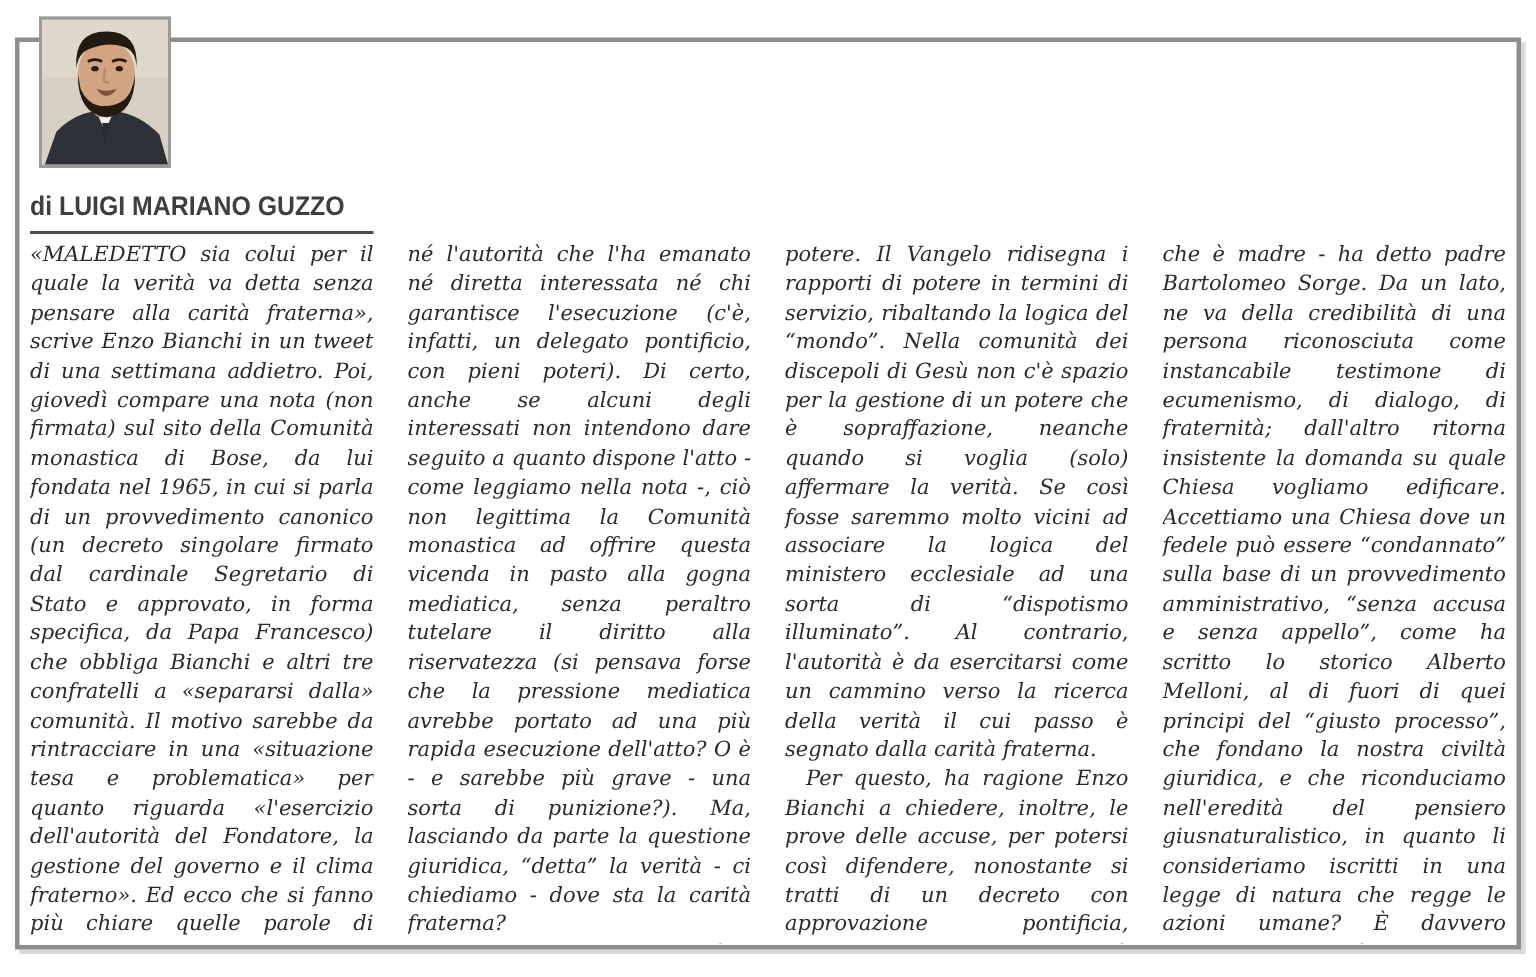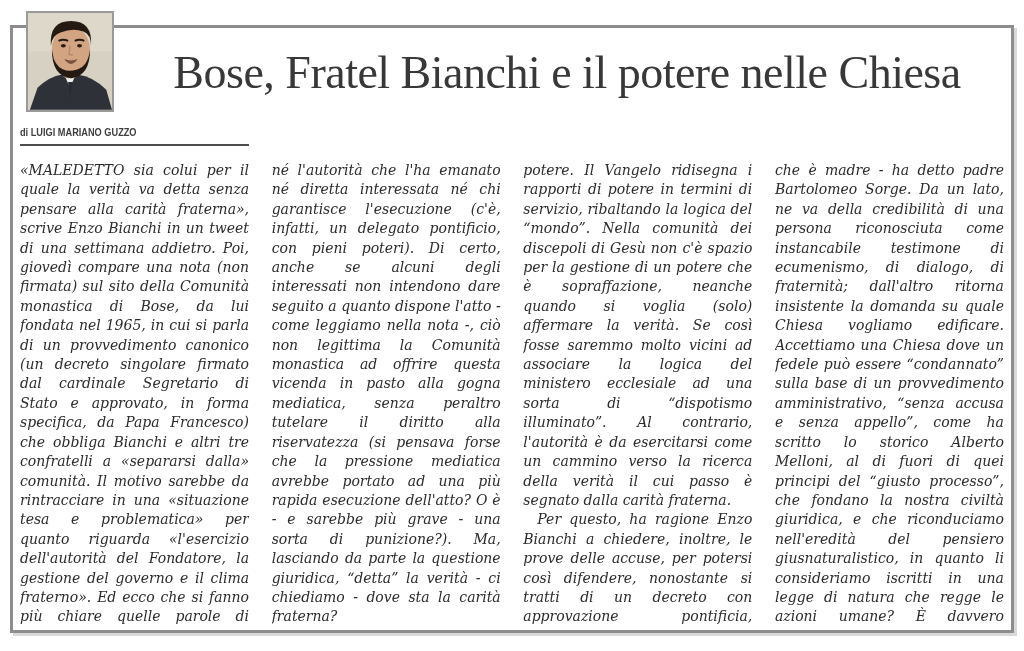--- a/index.html
+++ b/index.html
@@ -33,21 +33,21 @@
   }
   .headline{
     position:absolute;left:122px;top:40px;width:890px;height:64px;
     display:flex;align-items:center;justify-content:center;
     font-family:"Liberation Serif",serif;font-size:46px;font-weight:normal;
     color:var(--headline-text);letter-spacing:-.5px;white-space:nowrap;
     z-index:2;
   }
   .byline{
     position:absolute;left:20px;top:127px;width:229px;
-    font-weight:bold;font-size:10px;color:#3f3f3f;
+    font-weight:bold;font-size:18px;color:#3f3f3f;
     border-bottom:2px solid #4c4c4c;padding-bottom:6px;
   }
   .byline span{display:inline-block;transform:scaleX(.92);transform-origin:left center;letter-spacing:0;}
   .columns{
     position:absolute;left:20px;top:161px;width:984px;height:468px;
     display:flex;justify-content:space-between;
   }
   .col{
     width:229px;height:468px;overflow:hidden;
     font-family:"DejaVu Serif",serif;font-style:italic;
@@ -85,21 +85,20 @@
 
       <ellipse cx="37" cy="34" rx="2.6" ry="1.8" fill="#2b1d12"></ellipse>
       <ellipse cx="54" cy="34" rx="2.6" ry="1.8" fill="#2b1d12"></ellipse>
       <path d="M32 29 Q37 26.5 42 29" stroke="#241a12" stroke-width="2" fill="none"></path>
       <path d="M49 29 Q54 26.5 59 29" stroke="#241a12" stroke-width="2" fill="none"></path>
       <path d="M44 34 L43 43 L47 44" stroke="#b88a68" stroke-width="1.6" fill="none"></path>
     </svg>
   </div>
 
 
-  <h1 class="headline">Bose, Fratel Bianchi e il potere nelle Chiesa</h1>
 
   <div class="byline">
     <span>di LUIGI MARIANO GUZZO</span>
   </div>
 
   <div class="columns">
     <div class="col">
       <p>«MALEDETTO sia colui per il quale la verità va detta senza pensare alla carità fraterna», scrive Enzo Bianchi in un tweet di una settimana addietro. Poi, giovedì compare una nota (non firmata) sul sito della Comunità monastica di Bose, da lui fondata nel 1965, in cui si parla di un provvedimento canonico (un decreto singolare firmato dal cardinale Segretario di Stato e approvato, in forma specifica, da Papa Francesco) che obbliga Bianchi e altri tre confratelli a «separarsi dalla» comunità. Il motivo sarebbe da rintracciare in una «situazione tesa e problematica» per quanto riguarda «l'esercizio dell'autorità del Fondatore, la gestione del governo e il clima fraterno». Ed ecco che si fanno più chiare quelle parole di Bianchi sul rapporto tra dire la verità e praticare la carità fraterna. Perché, in questo caso, ad affermare la verità (o meglio, a ritenere di affermarla) è la Comunità monastica che dà pubblica notizia del provvedimento canonico, senza essere</p>
     </div>
     <div class="col">

